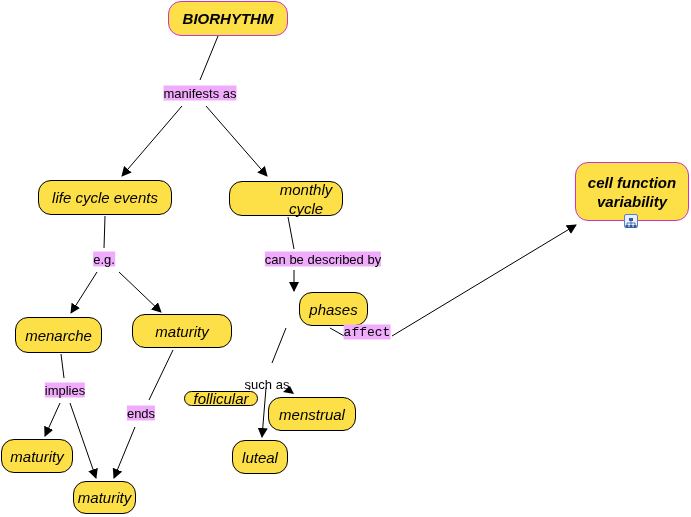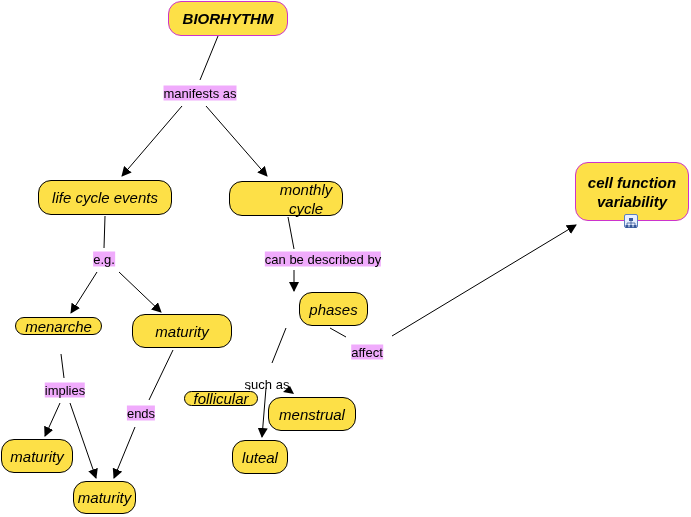--- a/index.html
+++ b/index.html
@@ -82,21 +82,21 @@
 <div class="map-icon" style="left:624px;top:214px;">
   <svg width="12" height="12" viewBox="0 0 12 12">
     <rect x="4" y="1" width="4" height="3" fill="#3a5a9a"></rect>
     <rect x="0.5" y="8" width="3" height="3" fill="#3a5a9a"></rect>
     <rect x="4.5" y="8" width="3" height="3" fill="#3a5a9a"></rect>
     <rect x="8.5" y="8" width="3" height="3" fill="#3a5a9a"></rect>
     <path d="M6,4 V6 M2,6 H10 M2,6 V8 M6,6 V8 M10,6 V8" stroke="#3a5a9a" stroke-width="0.8" fill="none"></path>
   </svg>
 </div>
 
-<div class="concept" style="left:15px;top:317px;width:87px;height:18px;">
+<div class="concept" style="left:15px;top:317px;width:87px;height:36px;">
   <span>menarche</span>
 </div>
 
 <div class="concept" style="left:132px;top:314px;width:100px;height:34px;">
   <span>maturity</span>
 </div>
 
 <div class="concept" style="left:260px;top:292px;width:69px;height:34px;margin-left:39px;">
   <span>phases</span>
 </div>
@@ -120,13 +120,13 @@
 <div class="concept" style="left:232px;top:440px;width:56px;height:34px;">
   <span>luteal</span>
 </div>
 
 <div class="phrase" style="left:200px;top:93px;">manifests as</div>
 <div class="phrase" style="left:104px;top:259px;">e.g.</div>
 <div class="phrase" style="left:295px;top:259px;margin-left:28px;">can be described by</div>
 <div class="phrase" style="left:65px;top:390px;">implies</div>
 <div class="phrase" style="left:141px;top:413px;">ends</div>
 <div class="phrase" style="left:267px;top:376px;background:transparent;margin-top:8px;">such as</div>
-<div class="phrase" style="left:367px;top:352px;">affect</div>
+<div class="phrase" style="left:367px;top:332px;font-family:Liberation Mono, monospace;">affect</div>
 
 </body></html>

